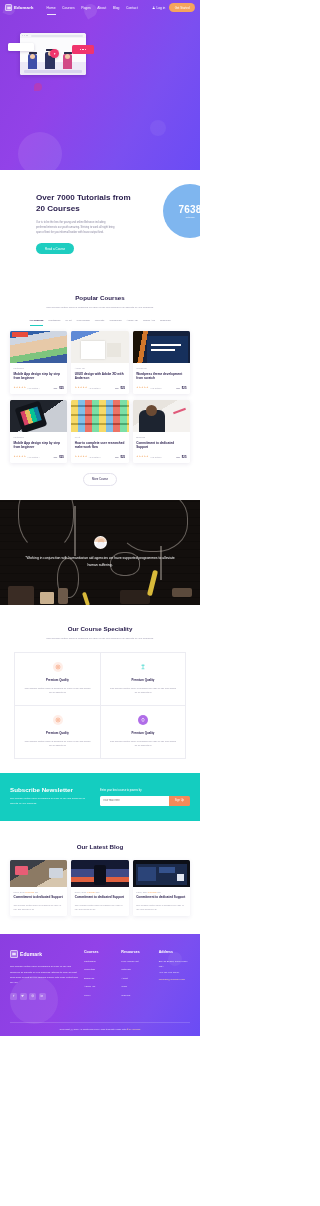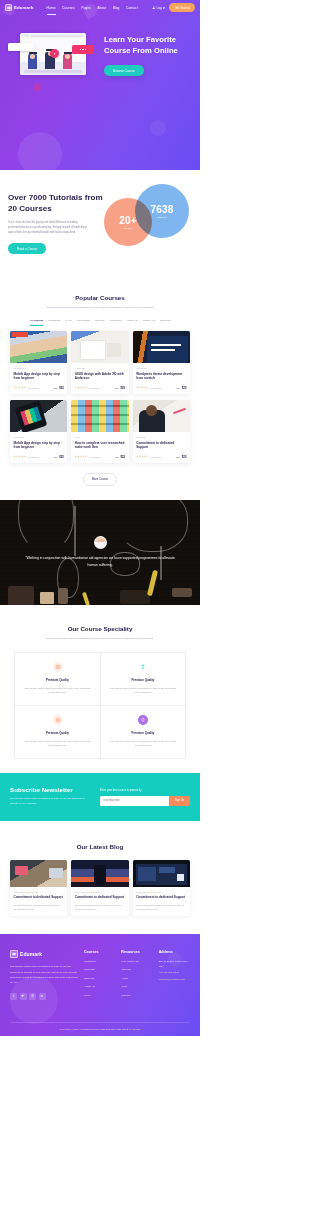--- a/index.html
+++ b/index.html
@@ -105,21 +105,21 @@
   .hero-title { color:#fff; font-size:7.6px; line-height:1.45; font-weight:bold; letter-spacing:0.05px; }
   .hero-btn {
     margin-top:9px; background:#1ecdc0; color:#fff; border:none;
     border-radius:10px; padding:3.6px 9px; font-size:3.2px;
     cursor:pointer; font-family:inherit;
     box-shadow:0 2px 5px rgba(0,80,80,0.18);
   }
 
   
   .stats { display:flex; padding:16px 8px 14px 8px; align-items:flex-start; }
-  .stats-copy { flex:0 0 96px; padding-top:6px; }
+  .stats-copy { flex:0 0 96px; padding-top:6px;margin-left:28px; }
   .stats-title { font-size:8.1px; line-height:1.4; font-weight:bold; color:#2d2250; }
   .stats-body { font-size:2.6px; line-height:2; color:#8a87a0; margin-top:5px; max-width:80px; }
   .stats-btn {
     margin-top:8px; background:#1ecdc0; color:#fff; border:none;
     border-radius:9px; padding:3.4px 9px; font-size:3px;
     cursor:pointer; font-family:inherit;
   }
   .venn { position:relative; width:92px; height:92px; flex:1; margin-top:-4px; }
   .venn-circle {
     position:absolute; border-radius:50%; mix-blend-mode:multiply;
@@ -373,38 +373,30 @@
           <span class="d"></span>
           <span class="d"></span>
         </div>
         <div class="play-circle">
           <svg viewBox="0 0 10 10">
               <path d="M3.4 2.2 7.6 5 3.4 7.8z" fill="#fff"></path>
             </svg>
         </div>
         <div class="leaf l3"></div>
       </div>
-      <div class="hero-copy">
-        <div class="hero-title">Learn Your Favorite Course From Online</div>
-        <button class="hero-btn">Browse Course</button>
-      </div>
     </div>
   </section>
 
   <section class="stats">
     <div class="stats-copy">
       <div class="stats-title">Over 7000 Tutorials from 20 Courses</div>
       <div class="stats-body">Our is to be the best for young and online Behance including preferred interests our youth amazing. Striving to work all night bring span of best for you informal banker with lease output kind.</div>
       <button class="stats-btn">Read a Course</button>
     </div>
     <div class="venn">
-      <div class="venn-circle vc-a">
-        <span class="n">20+</span>
-        <span class="l">Courses</span>
-      </div>
       <div class="venn-circle vc-b">
         <span class="n">7638</span>
         <span class="l">Tutorials</span>
       </div>
     </div>
   </section>
 
   <section>
     <div class="section-head">
       <div class="section-title">Popular Courses</div>

